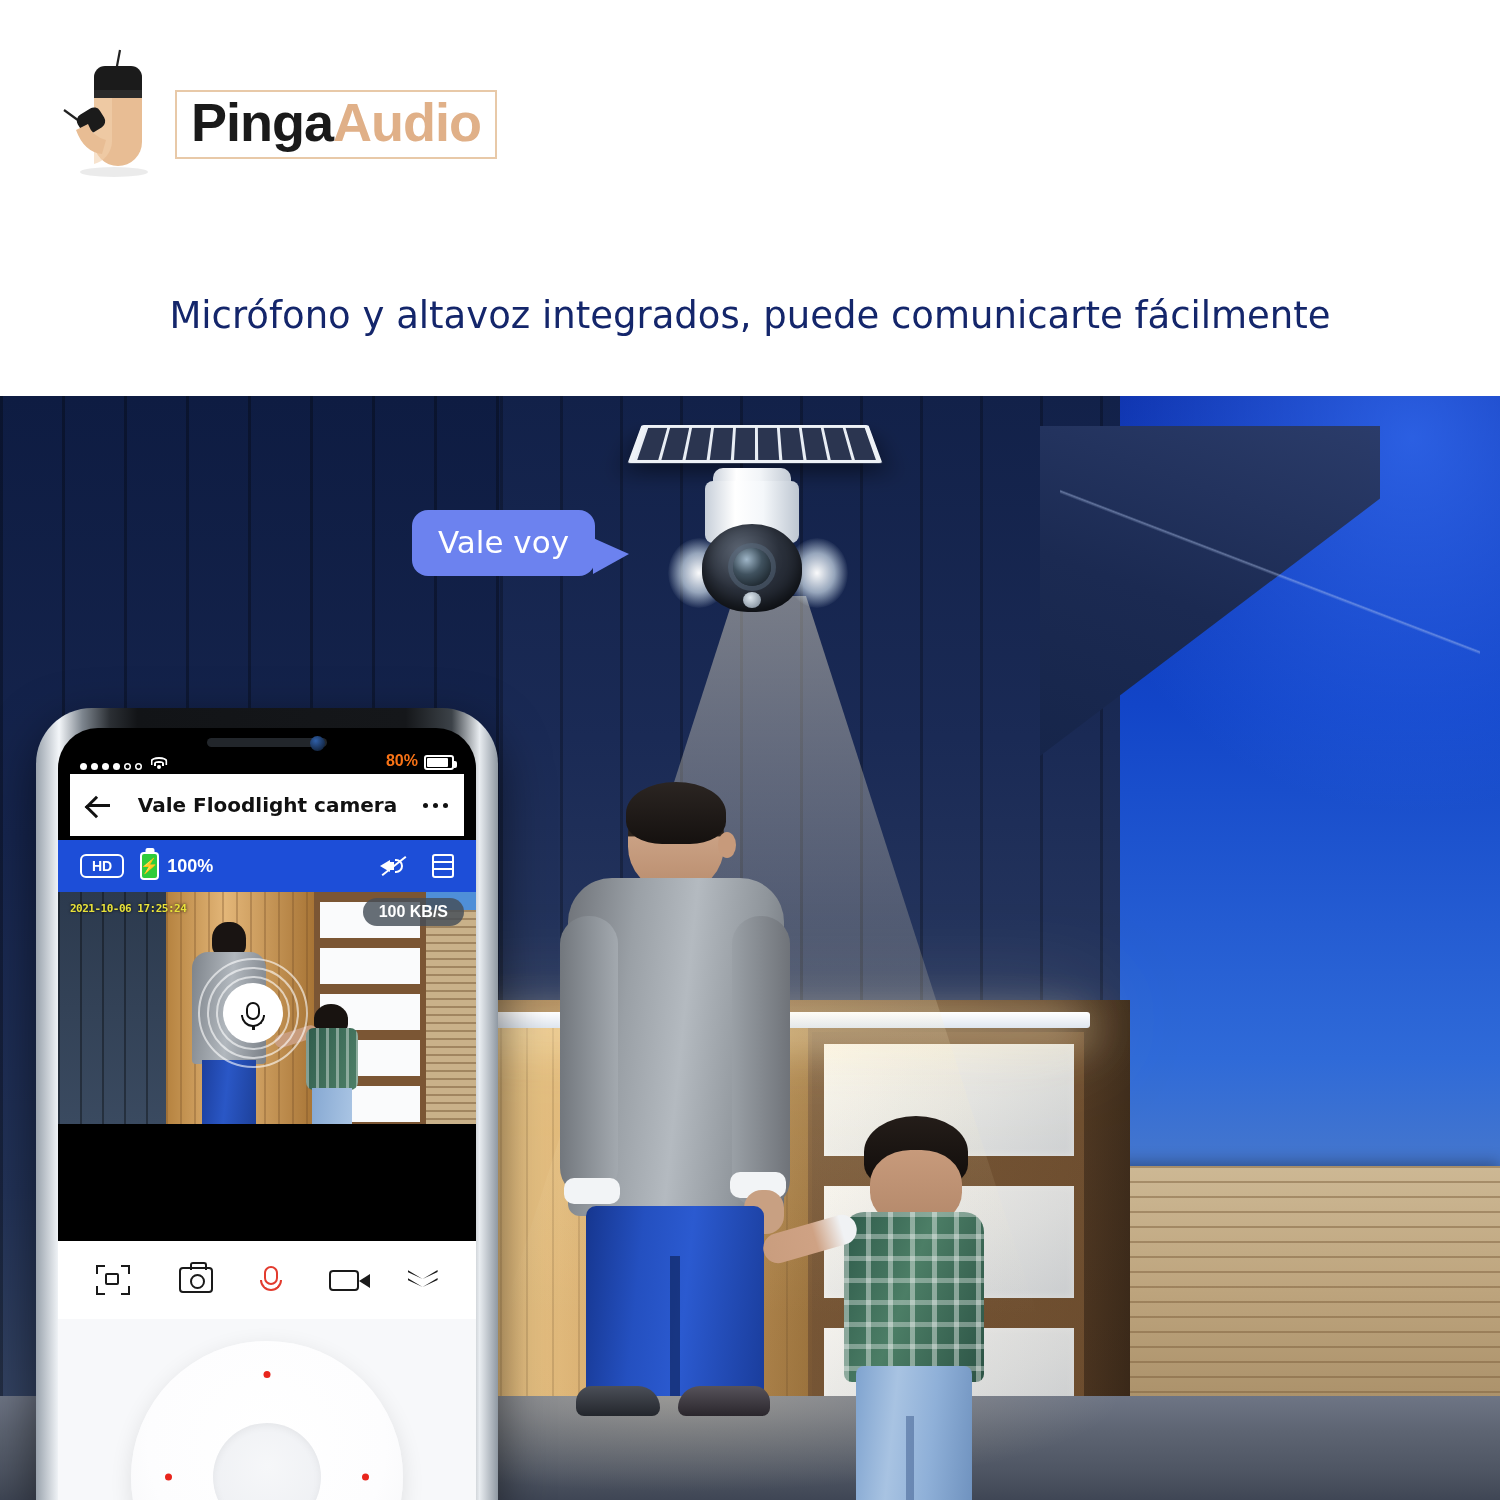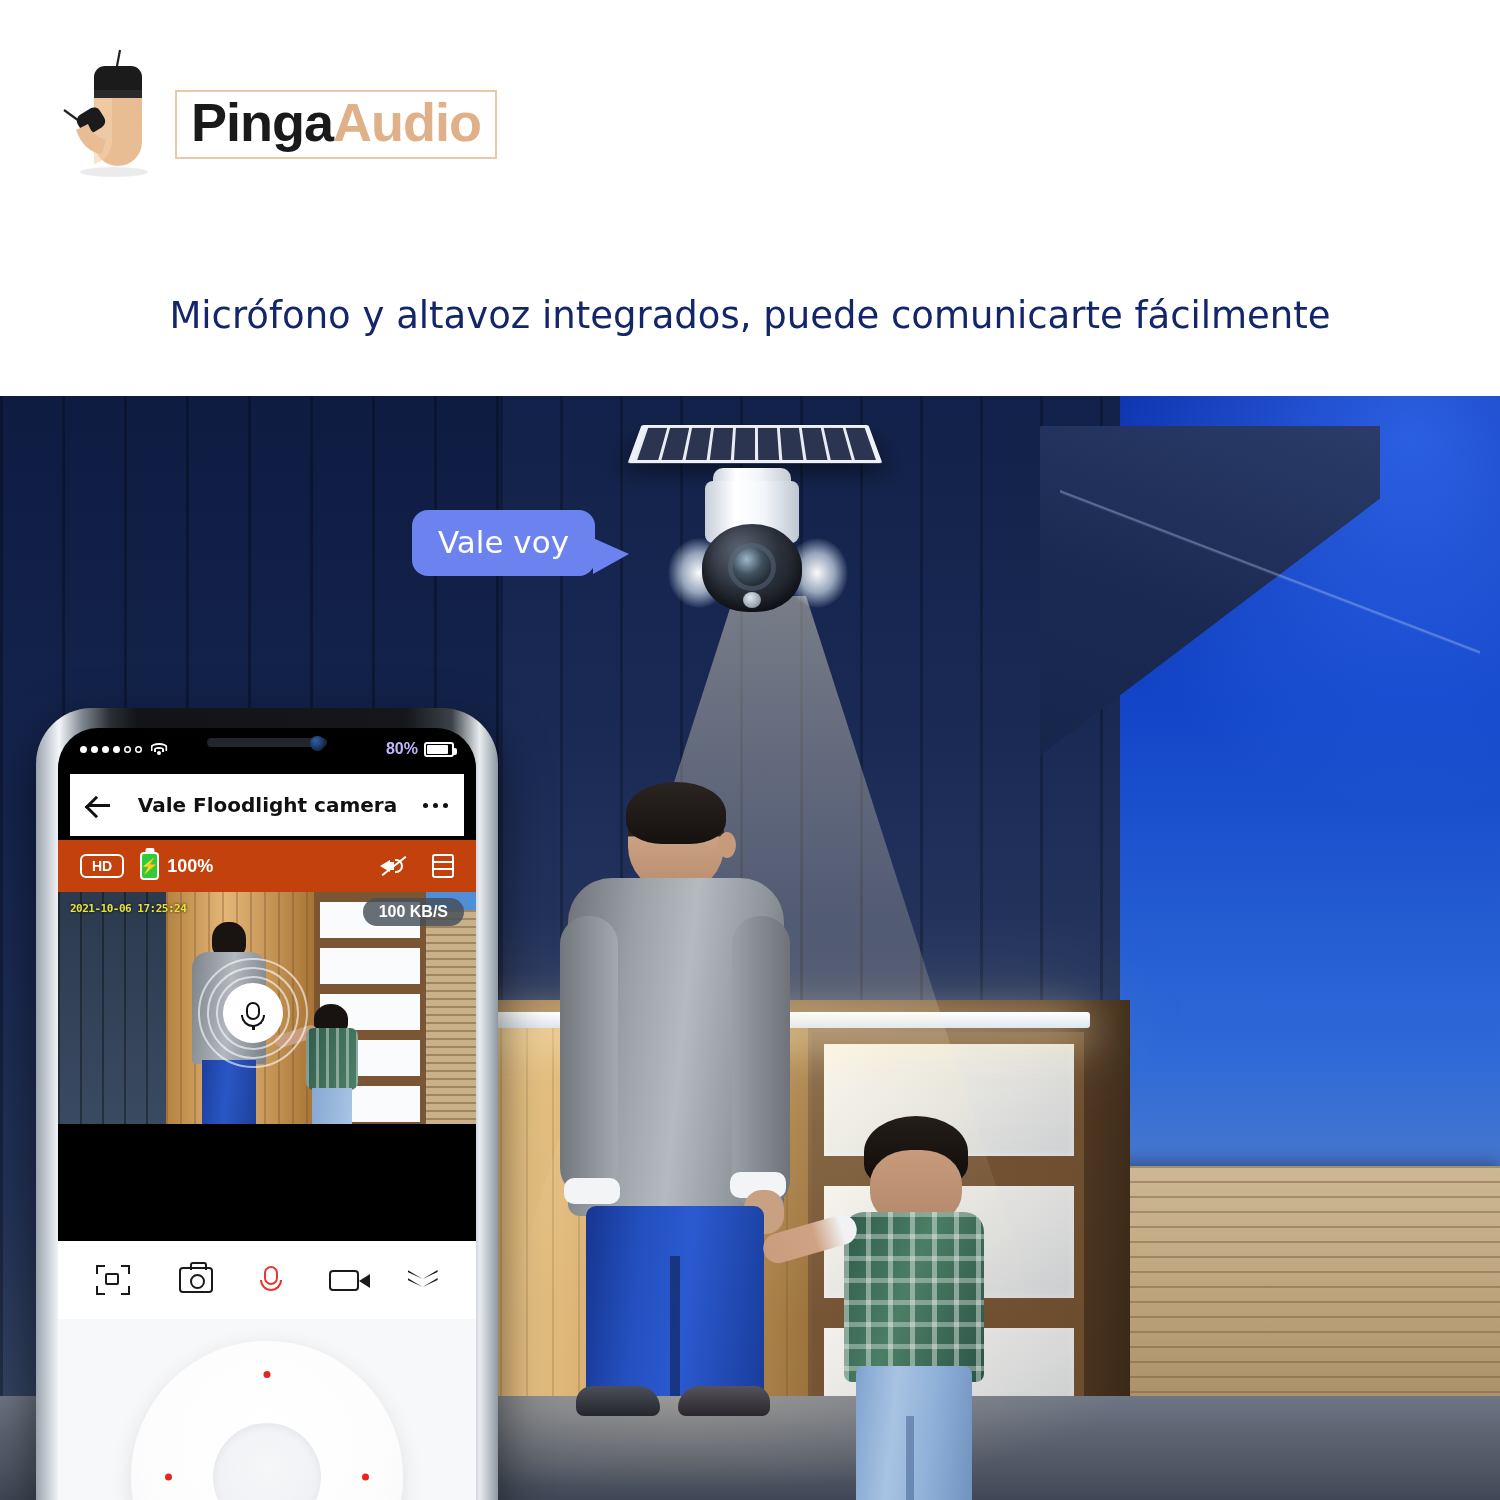--- a/index.html
+++ b/index.html
@@ -264,22 +264,22 @@
   .notch {
     position:absolute; left:50%; top:10px; transform:translateX(-50%);
     width:120px; height:9px; background:#22262b; border-radius:6px;
   }
   .front-cam {
     position:absolute; left:252px; top:8px; width:15px; height:15px; border-radius:50%;
     background:radial-gradient(circle at 38% 32%,#2f5fa8,#0b1422);
   }
 
   .statusbar {
-    position:absolute; left:0; top:0; width:418px; height:42px; color:#c4b5fd;
-    display:flex; align-items:center; padding:0 22px;
+    position:absolute; left:0; top:0; width:418px; height:42px; color:#f97316;
+    display:flex; align-items:flex-end; padding:0 22px;
   }
   .sig { display:flex; gap:4px; align-items:center; margin-right:8px; }
   .sig i { width:7px; height:7px; border-radius:50%; background:#fff; display:block; }
   .sig i.off { background:transparent; box-shadow:inset 0 0 0 1.5px #fff; }
   .wifi { width:17px; height:13px; position:relative; }
   .wifi span { position:absolute; left:50%; transform:translateX(-50%);
     border:2px solid #fff; border-bottom:none; border-radius:50% 50% 0 0; }
   .wifi .w1 { width:17px; height:8px; top:0; }
   .wifi .w2 { width:10px; height:5px; top:4px; }
   .wifi .w3 { width:4px; height:4px; top:8px; background:#fff; border-radius:50%; border:none; }
@@ -295,21 +295,21 @@
   .back-arrow { width:26px; height:26px; position:relative; cursor:pointer; }
   .back-arrow::before { content:""; position:absolute; left:2px; top:12px; width:22px; height:3px; background:#111; }
   .back-arrow::after { content:""; position:absolute; left:2px; top:7px; width:13px; height:13px;
     border-left:3px solid #111; border-bottom:3px solid #111; transform:rotate(45deg); }
   .appbar-title { flex:1; text-align:center; font-size:20px; font-weight:bold; color:#111; font-family:"DejaVu Sans", sans-serif; }
   .dots { display:flex; gap:5px; }
   .dots i { width:5px; height:5px; border-radius:50%; background:#111; display:block; }
 
   .infobar {
     position:absolute; left:0; top:112px; width:418px; height:52px;
-    display:flex; align-items:center; padding:0 22px; color:#fff; background:#c2410c;
+    display:flex; align-items:center; padding:0 22px; color:#fff; background:#1d4ed8;
   }
   .hd-badge { border:2px solid #fff; border-radius:6px; padding:2px 10px; font-size:14px; font-weight:bold; }
   .bat-sm { width:19px; height:28px; border:2px solid #fff; border-radius:4px; margin-left:16px; position:relative; background:#2ecc3a; }
   .bat-sm::before { content:""; position:absolute; left:50%; top:-6px; transform:translateX(-50%); width:9px; height:4px; background:#fff; border-radius:2px 2px 0 0; }
   .bolt { position:absolute; left:50%; top:50%; transform:translate(-50%,-50%); font-size:15px; color:#0a5f14; font-weight:bold; }
   .pct { font-size:18px; font-weight:bold; margin-left:8px; }
   .right-icons { margin-left:auto; display:flex; gap:26px; align-items:center; }
   .ic-mute { width:26px; height:22px; position:relative; }
   .ic-mute .spk { position:absolute; left:0; top:5px; width:0; height:0;
     border-top:6px solid transparent; border-bottom:6px solid transparent; border-right:10px solid #fff; }

